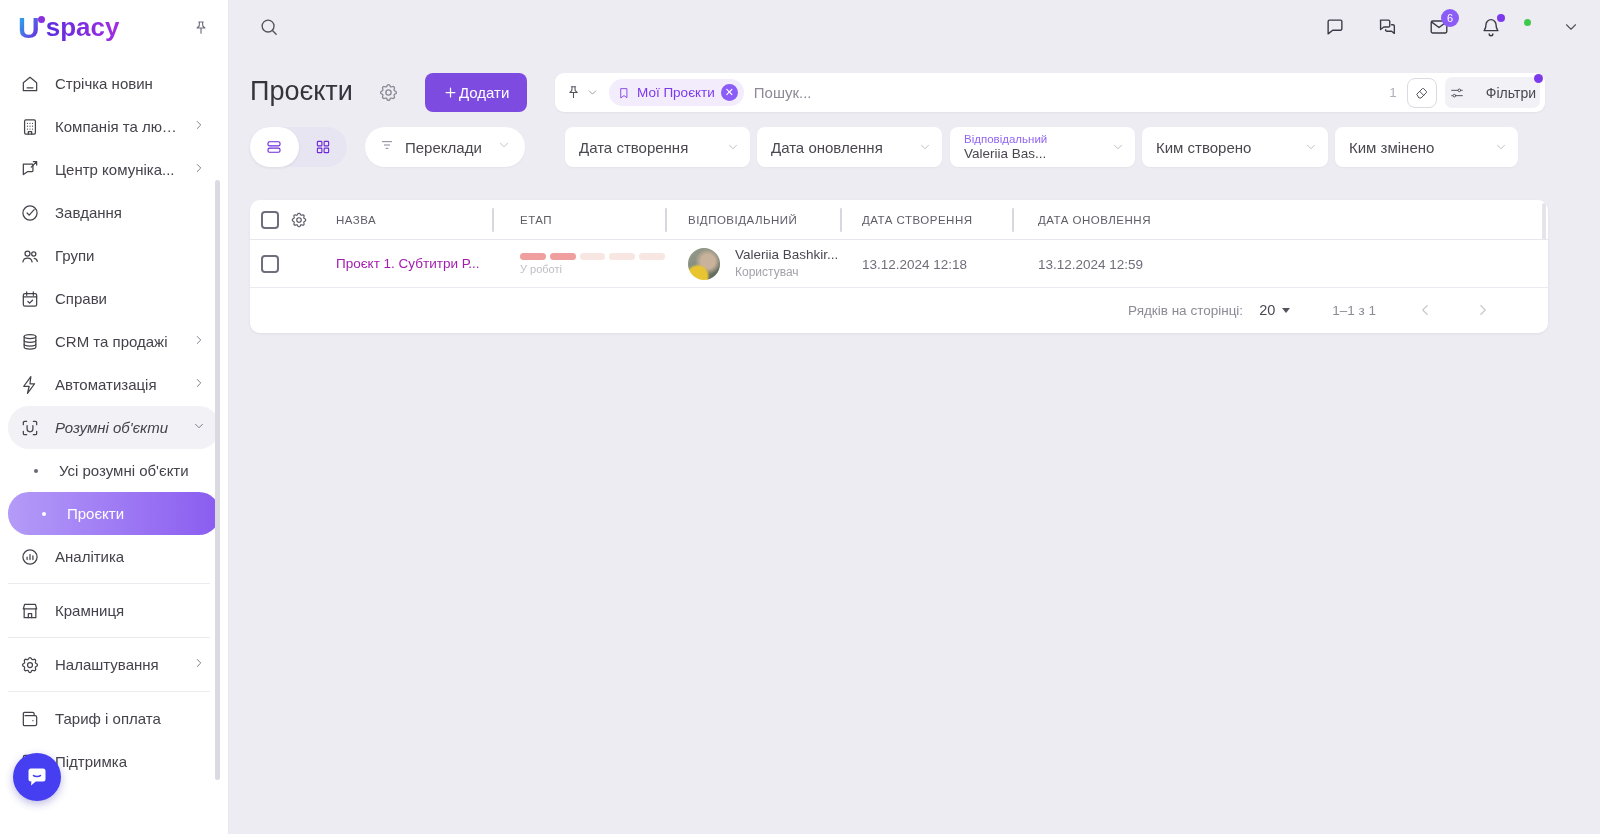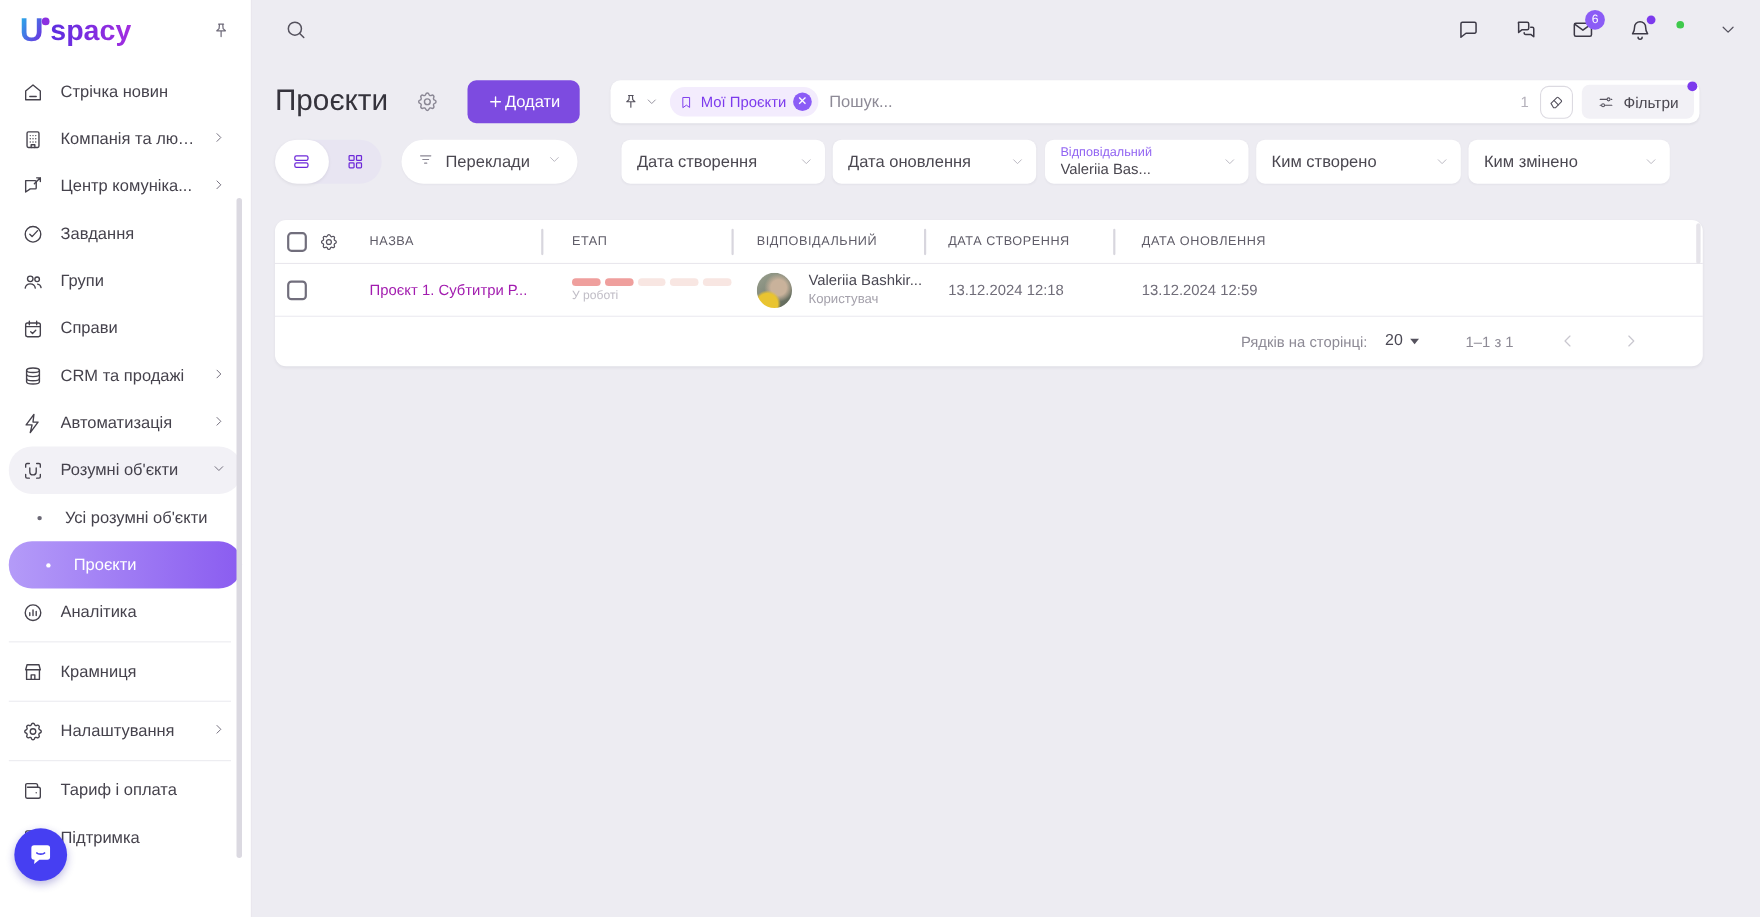--- a/index.html
+++ b/index.html
@@ -35,21 +35,21 @@
 
   .nav { padding:6px 8px 0 0; }
   .side-item {
     height:43px; display:flex; align-items:center; gap:15px;
     padding:0 14px 0 20px; font-size:15px; color:#45424c; cursor:pointer;
     border-radius:21px; position:relative;
   }
   .side-item .lbl { flex:1; white-space:nowrap; overflow:hidden; text-overflow:ellipsis; }
   .side-item .chev { color:#6f6b7a; }
   .side-item .chev svg { width:14px; height:14px; }
-  .side-item.group-open { background:#f2f1f6; margin-left:8px; padding-left:12px; }
+  .side-item.group-open { background:#f2f1f6; margin-left:8px; padding-left:12px;font-style:italic; }
   .side-sub { padding-left:28px; }
   .bullet { width:4px; height:4px; border-radius:50%; background:#6b6875; margin:0 6px; flex:none; }
   .side-item.active {
     margin-left:8px;
     background:linear-gradient(90deg,var(--active-item-gradient-start,#b49bf8),var(--active-item-gradient-end,#8a5cf0));
     color:#fff;
   }
   .side-item.active .bullet { background:#fff; }
   .side-divider { height:1px; background:#ecebf0; margin:5px 10px 5px 8px; }
   .side-scrollbar { position:absolute; left:215px; top:180px; width:5px; height:600px; background:#dbd9e1; border-radius:3px; }
@@ -112,22 +112,22 @@
   }
   .fb-input { flex:1; border:none; outline:none; font-size:15px; font-family:inherit; padding:0 10px; background:transparent; color:#45424c; }
   .fb-input::placeholder { color:#8d8a96; }
   .fb-count { font-size:13.5px; color:#b3b0ba; margin-right:10px; }
   .fb-eraser {
     width:30px; height:30px; border:1px solid #dcdae1; border-radius:8px; background:#fff;
     display:flex; align-items:center; justify-content:center; color:#55525e; cursor:pointer; margin-right:8px;
   }
   .fb-eraser svg { width:16px; height:16px; }
   .fb-filters {
-    position:relative; height:31px; background:#f2f1f6; border-radius:7px; padding:0 14px;
-    display:flex; align-items:center; gap:8px; font-size:14px; color:#4a4750; cursor:pointer;
+    position:relative; height:31px; background:#f2f1f6; border-radius:7px; padding:0 4px;
+    display:flex; align-items:center; gap:21px; font-size:14px; color:#4a4750; cursor:pointer;
   }
   .fb-filters svg { width:16px; height:16px; color:#55525e; }
   .fb-filters .fdot { position:absolute; top:-3px; right:-3px; width:9px; height:9px; border-radius:50%; background:var(--accent,#7c3aed); }
 
   
   .view-toggle {
     position:absolute; left:250px; top:127px; width:97px; height:40px;
     background:#e8e5f2; border-radius:20px; display:flex;
   }
   .vt-seg { flex:1; display:flex; align-items:center; justify-content:center; color:#6d28d9; cursor:pointer; }

